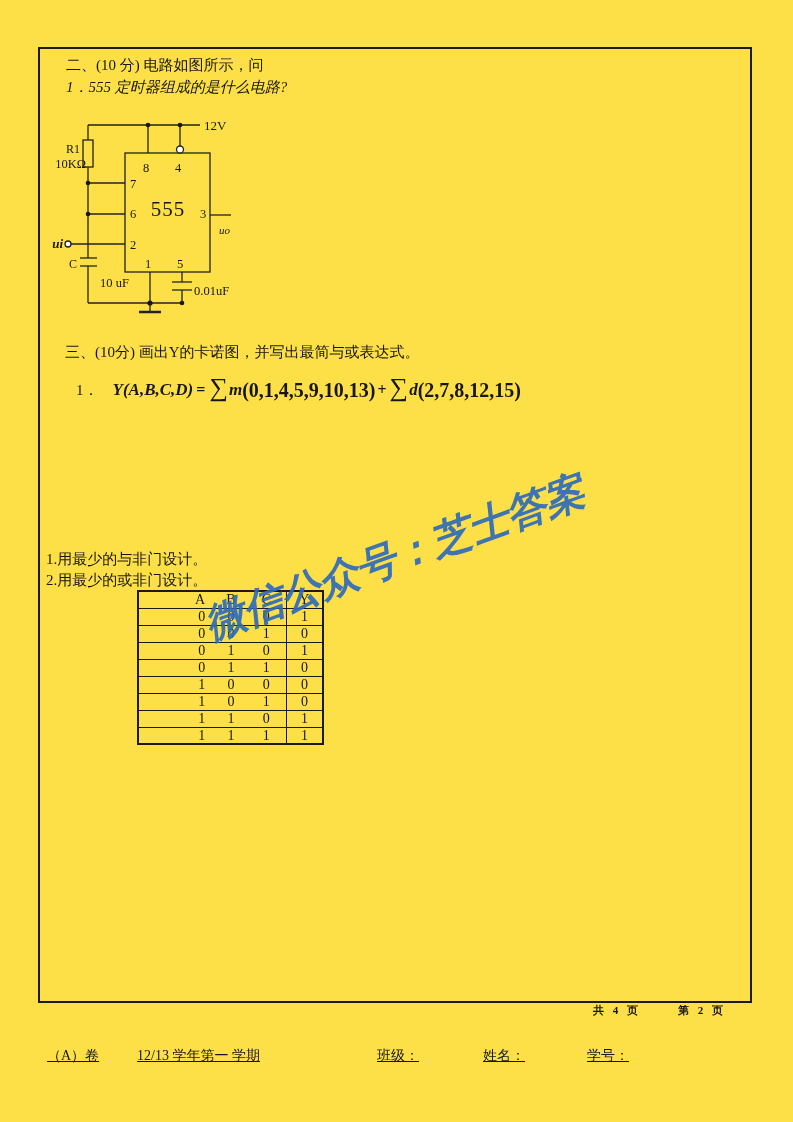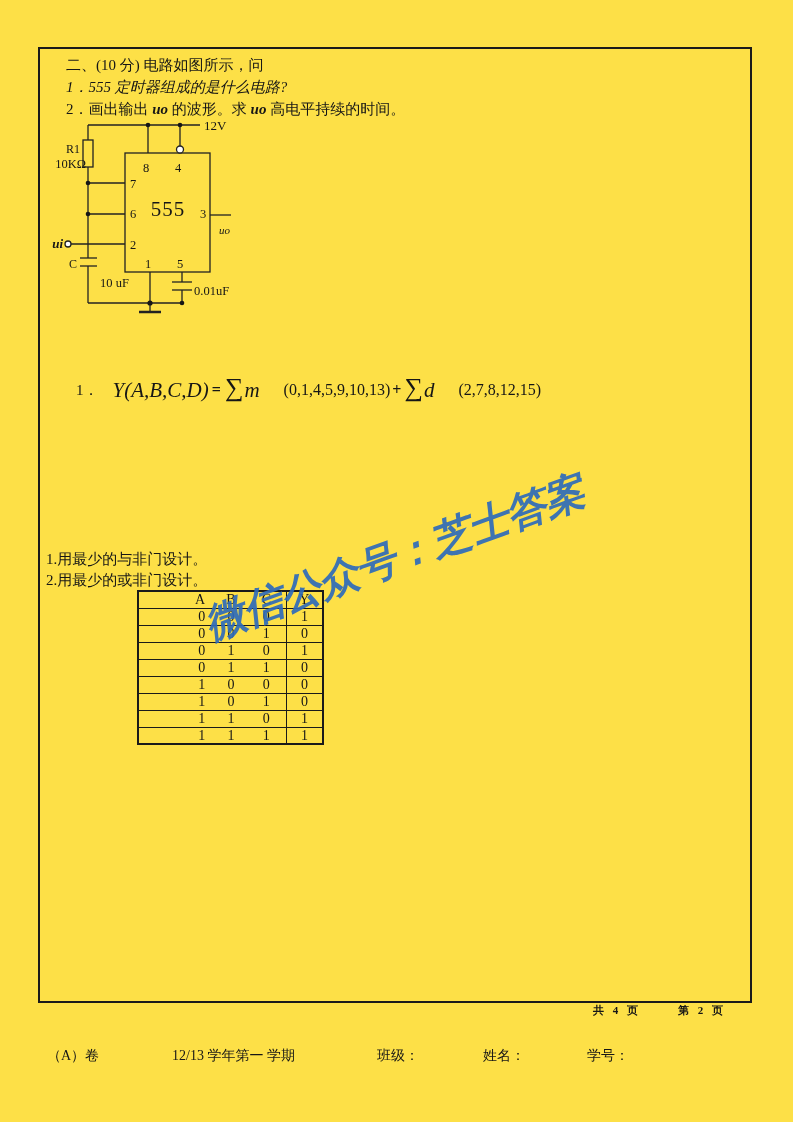--- a/index.html
+++ b/index.html
@@ -11,24 +11,24 @@
   }
   .frame {
     position:absolute; left:38px; top:47px; width:714px; height:956px;
     border:2px solid #1a1a1a;
   }
   .tline { position:absolute; font-size:15px; line-height:18px; white-space:nowrap; }
   .it { font-style:italic; font-weight:bold; }
   
   .formula { position:absolute; left:76px; top:375px; display:flex; align-items:center; white-space:nowrap; }
   .f-num  { font-size:15px; margin-right:14px; }
-  .f-var  { font-weight:normal; font-style:italic; font-size:21px; }
+  .f-var  { font-weight:bold; font-style:italic; font-size:17px; }
   .f-eq   { font-size:16px; margin:0 3px; font-weight:bold; }
   .f-sum  { font-size:26px; font-weight:400; margin:0 1px; position:relative; top:-2px; }
-  .f-args { font-weight:normal; font-size:16px;margin-left:24px; }
+  .f-args { font-weight:bold; font-size:20px; }
   .f-plus { font-size:16px; font-weight:bold; margin:0 2px; }
   
   table.truth {
     position:absolute; left:137px; top:590px; width:187px;
     border-collapse:collapse; font-size:14px; text-align:center;
   }
   table.truth td, table.truth th {
     border-top:1.5px solid #1a1a1a; font-weight:normal;
     height:17px; padding:0; line-height:15px;
   }
@@ -45,34 +45,33 @@
     transform:rotate(-20deg); transform-origin:0 50%;
     font-style:italic; z-index:5; pointer-events:none;
   }
   
   .pageinfo { position:absolute; top:1003px; font-size:11px; font-weight:bold; letter-spacing:3px; white-space:nowrap; }
   .doc-title {
     position:absolute; left:0; top:1018px; width:793px; text-align:center;
     font-size:20px; font-weight:bold; letter-spacing:1px;
     font-family:"Liberation Sans","DejaVu Sans",sans-serif;
   }
-  .foot-item { position:absolute; top:1047px; font-size:14px; white-space:nowrap; }
+  .foot-item { position:absolute; top:1047px; font-size:14px; white-space:nowrap;text-decoration:underline; }
   
   svg text { font-family:"Liberation Serif","DejaVu Serif",serif; fill:#161616; }
 </style>
 </head>
 <body>
 
 <div class="page">
 
   <div class="frame"></div>
 
   <div class="tline" style="left:66px; top:56px;">二、(10 分) 电路如图所示，问</div>
   <div class="tline" style="left:66px; top:78px;font-style:italic;">1．555 定时器组成的是什么电路?</div>
-  <div class="tline" style="left:66px; top:100px;"><span>2．画出输出 </span><span class="it">uo</span><span> 的波形。求 </span><span class="it">uo</span><span> 高电平持续的时间。</span></div>
 
   <svg style="position:absolute; left:40px; top:112px;" width="240" height="212" viewBox="0 0 240 212">
     <g stroke="#222" stroke-width="1.3" fill="none">
 
       <line x1="48" y1="13" x2="160" y2="13"></line>
       <line x1="48" y1="13" x2="48" y2="28"></line>
 
       <rect x="43" y="28" width="10" height="27"></rect>
       <line x1="48" y1="55" x2="48" y2="146"></line>
 
@@ -126,20 +125,21 @@
     <text x="90" y="106" font-size="12.5">6</text>
     <text x="90" y="137" font-size="12.5">2</text>
     <text x="163" y="106" font-size="12.5" text-anchor="middle">3</text>
     <text x="108" y="156" font-size="12.5" text-anchor="middle">1</text>
     <text x="140" y="156" font-size="12.5" text-anchor="middle">5</text>
     <text x="128" y="104" font-size="21" text-anchor="middle" letter-spacing="1">555</text>
     <text x="179" y="122" font-size="11" font-style="italic">uo</text>
     <text x="154" y="183" font-size="12.5">0.01uF</text>
   </svg>
 
+  <div class="tline" style="left:65px; top:343px;">三、(10分) 画出Y的卡诺图，并写出最简与或表达式。</div>
 
   <div class="formula">
     <span class="f-num">1．</span>
     <span class="f-var">Y(A,B,C,D)</span>
     <span class="f-eq">=</span>
     <span class="f-sum">∑</span>
     <span class="f-var">m</span>
       <span class="f-args">(0,1,4,5,9,10,13)</span>
     <span class="f-plus">+</span>
     <span class="f-sum">∑</span>
@@ -207,18 +207,18 @@
       <td class="col-y">1</td>
     </tr>
   </tbody>
     </table>
 
   <div class="watermark">微信公众号：芝士答案</div>
 
   <div class="pageinfo" style="left:593px;">共 4 页</div>
   <div class="pageinfo" style="left:678px;">第 2 页</div>
   <div class="foot-item" style="left:47px;">（A）卷</div>
-  <div class="foot-item" style="left:137px;margin-left:35px;">12/13 学年第一 学期</div>
+  <div class="foot-item" style="left:137px;">12/13 学年第一 学期</div>
   <div class="foot-item" style="left:377px;">班级：</div>
   <div class="foot-item" style="left:483px;">姓名：</div>
   <div class="foot-item" style="left:587px;">学号：</div>
 
 </div>
 
 </body></html>

